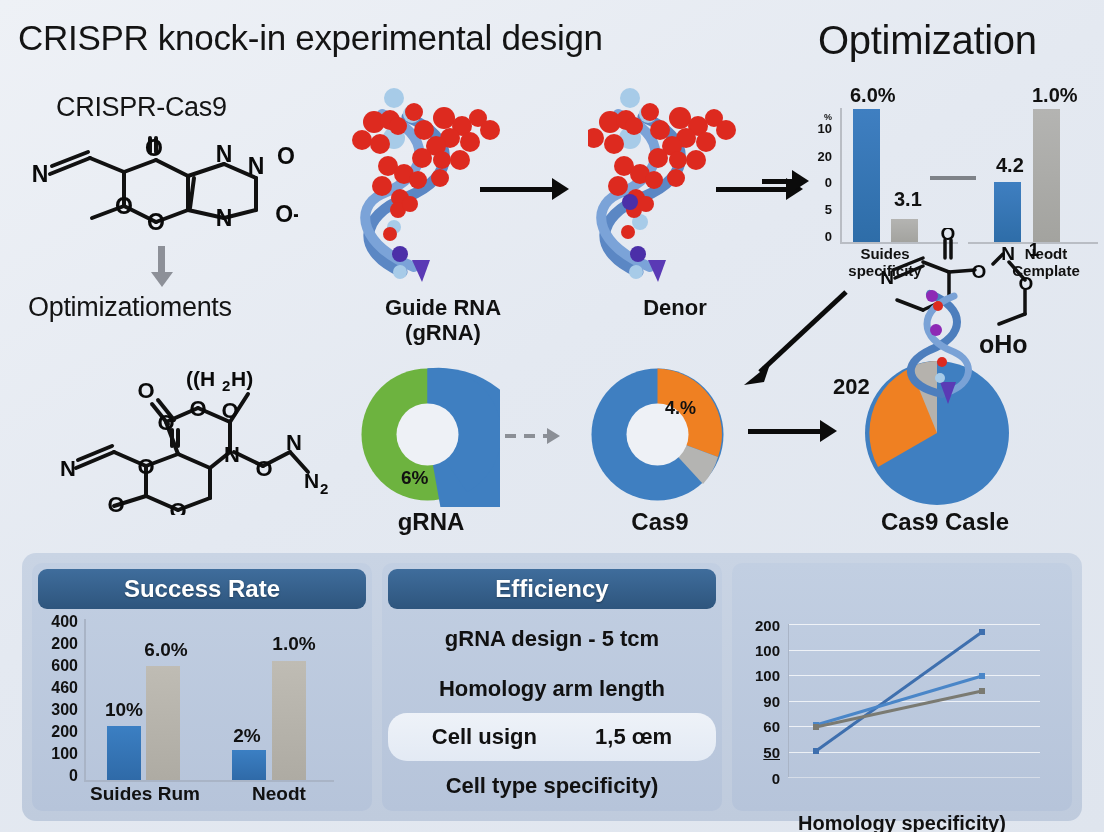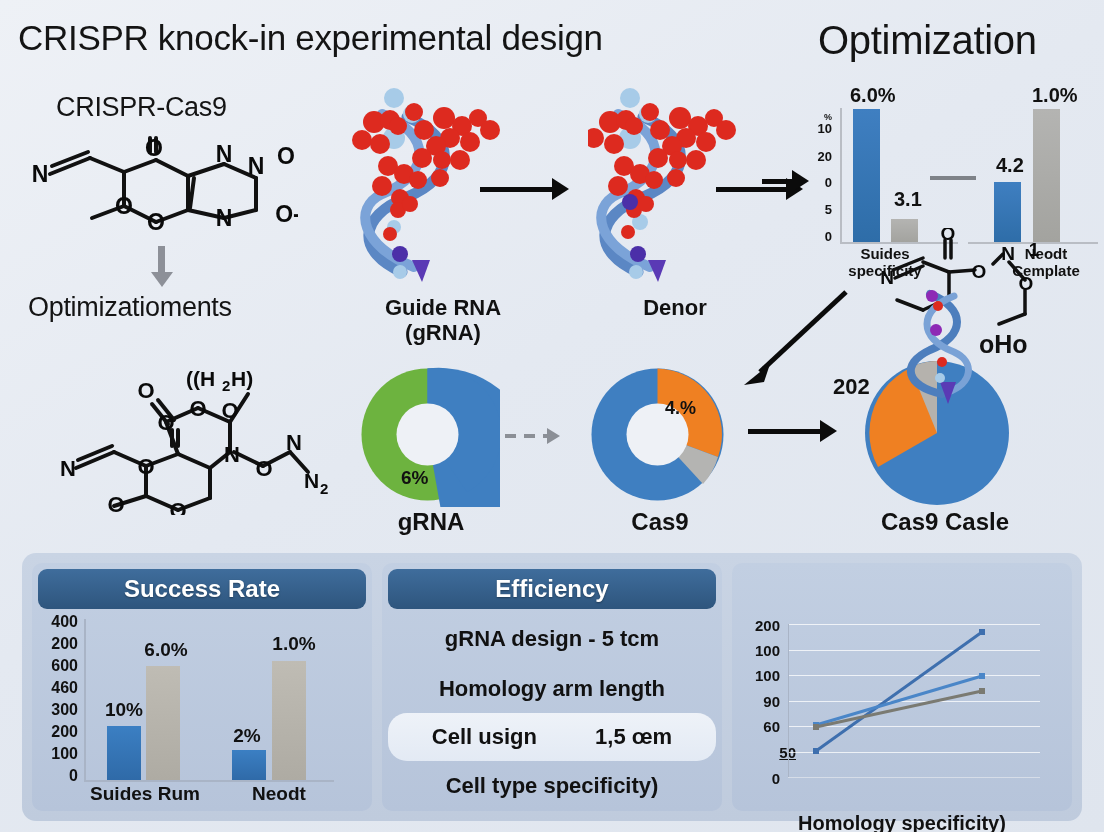--- a/index.html
+++ b/index.html
@@ -460,21 +460,21 @@
     </div>
   </div>
 
   <div class="card" style="left:710px;width:340px;">
     <div class="abs" style="left:0;top:50px;width:340px;height:196px;">
       <div class="abs lc-axis-num" style="left:4px;top:4px;width:44px;">200</div>
       <div class="abs lc-axis-num" style="left:4px;top:29px;width:44px;">100</div>
       <div class="abs lc-axis-num" style="left:4px;top:54px;width:44px;">100</div>
       <div class="abs lc-axis-num" style="left:4px;top:80px;width:44px;">90</div>
       <div class="abs lc-axis-num" style="left:4px;top:105px;width:44px;">60</div>
-      <div class="abs lc-axis-num" style="left:20px;top:131px;width:44px;text-decoration:underline;">50</div>
+      <div class="abs lc-axis-num" style="left:4px;top:131px;width:44px;text-decoration:underline;">50</div>
       <div class="abs lc-axis-num" style="left:4px;top:157px;width:44px;">0</div>
 
       <div class="gridline" style="left:56px;top:11px;width:252px;"></div>
       <div class="gridline" style="left:56px;top:37px;width:252px;"></div>
       <div class="gridline" style="left:56px;top:62px;width:252px;"></div>
       <div class="gridline" style="left:56px;top:88px;width:252px;"></div>
       <div class="gridline" style="left:56px;top:113px;width:252px;"></div>
       <div class="gridline" style="left:56px;top:139px;width:252px;"></div>
       <div class="abs" style="left:56px;top:11px;width:1px;height:154px;background:#a9b4c6;"></div>
       <div class="abs" style="left:56px;top:164px;width:252px;height:1px;background:#d6dde8;"></div>

